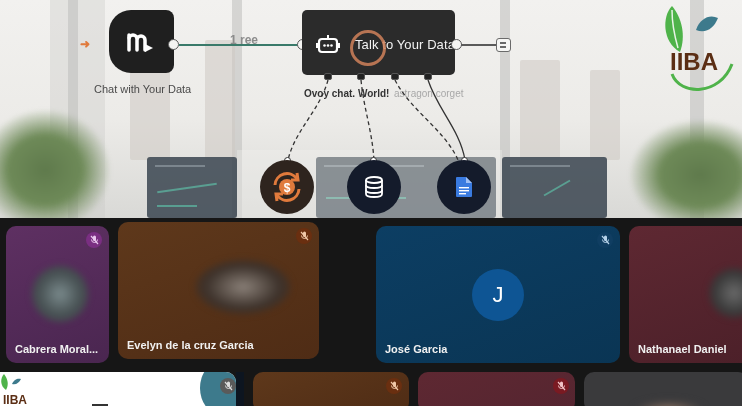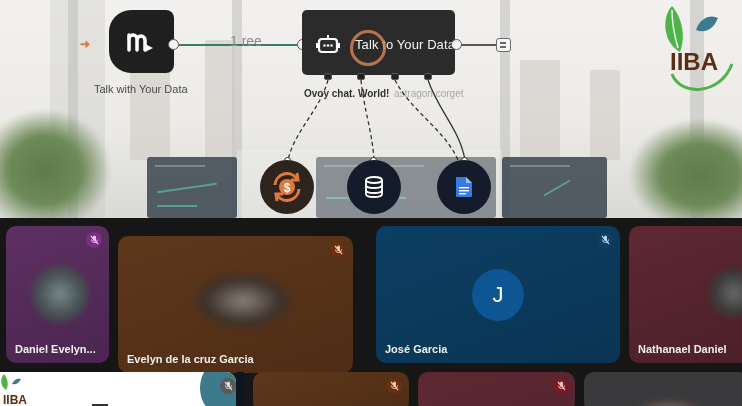--- a/index.html
+++ b/index.html
@@ -23,21 +23,21 @@
   
   .node-chat {
     position: absolute; left: 109px; top: 10px; width: 65px; height: 63px; background: #1f1f1f;
     border-radius: 22px 8px 8px 22px;
   }
   .node-chat-icon { position: absolute; left: 17px; top: 18px; }
   .node-chat-label { position: absolute; left: 94px; top: 83px; font-size: 11px; color: #4a4a4a; }
   .arrow-in { position: absolute; left: 80px; top: 37px; font-size: 12px; color: #e07a3c; font-weight: bold; }
   .port { position: absolute; width: 11px; height: 11px; border-radius: 50%; background: #f4f4f2; border: 1.5px solid #5a5a5a; }
   .conn-line { position: absolute; height: 1.5px; background: #3a7a6a; }
-  .conn-label { position: absolute; font-size: 14px; color: #8c8c8c; }
+  .conn-label { position: absolute; font-size: 12px; color: #8c8c8c; font-weight: bold; }
   .node-agent {
     position: absolute; left: 302px; top: 10px; width: 153px; height: 65px; background: #2b2b2b;
     border-radius: 5px;
   }
   .agent-icon { position: absolute; left: 14px; top: 24px; }
   .agent-title { position: absolute; left: 53px; top: 27px; font-size: 13px; color: #f2f2f2; letter-spacing: 0.1px; }
   .agent-highlight { position: absolute; left: 350px; top: 30px; width: 36px; height: 36px; border-radius: 50%; border: 3px solid #d0815a; opacity: 0.85; }
   .sub-port { position: absolute; top: 73px; width: 8px; height: 7px; background: #222; border-radius: 2px; border: 1px solid #555; }
   .sub-label { position: absolute; top: 88px; font-size: 10px; font-weight: bold; color: #333; }
   .sub-label.light { color: #a8a8a8; font-weight: normal; }
@@ -103,21 +103,21 @@
   <div class="fade-strip"></div>
 
   <span class="arrow-in">➜</span>
   <div class="node-chat">
     <svg class="node-chat-icon" width="32" height="28" viewBox="0 0 32 28">
       <path d="M3 22 V11 a4 4 0 0 1 8 0 V22 M11 12 a4 4 0 0 1 8 0 V22" stroke="#fff" stroke-width="3.5" fill="none" stroke-linecap="round"></path>
       <path d="M3 7 v3" stroke="#fff" stroke-width="3.5" stroke-linecap="round"></path>
       <path d="M19 16 l8 4 -8 4 z" fill="#fff"></path>
     </svg>
   </div>
-  <div class="node-chat-label">Talk with Your Data</div>
+  <div class="node-chat-label">Chat with Your Data</div>
   <div class="port" style="left:168px;top:39px;"></div>
 
   <div class="conn-line" style="left:179px;top:44px;width:120px;"></div>
   <div class="conn-label" style="left:230px;top:33px;">1 ree</div>
 
   <div class="port" style="left:297px;top:39px;"></div>
   <div class="node-agent">
     <svg class="agent-icon" width="24" height="20" viewBox="0 0 24 20">
       <rect x="3" y="5" width="18" height="13" rx="3" fill="none" stroke="#fff" stroke-width="2.2"></rect>
       <line x1="12" y1="1" x2="12" y2="5" stroke="#fff" stroke-width="2"></line>
@@ -191,24 +191,24 @@
 
   <div class="tile" style="left:6px;top:8px;width:103px;height:137px;background:linear-gradient(160deg,#5e3062,#4a2650);">
     <div class="avatar-blur" style="left:26px;top:40px;width:56px;height:56px;background:radial-gradient(circle,#7a8a8c 0%,#4a5456 50%,#3a3640 100%);"></div>
     <div class="mic-badge" style="right:7px;top:6px;background:#7a2f82;">
       <svg width="9" height="10" viewBox="0 0 9 10">
           <rect x="3" y="0.5" width="3" height="5.5" rx="1.5" fill="#e9c7ee"></rect>
           <path d="M1.5 4.5 a3 3 0 0 0 6 0" stroke="#e9c7ee" fill="none"></path>
           <line x1="1" y1="1" x2="8" y2="9" stroke="#e9c7ee" stroke-width="1.2"></line>
         </svg>
     </div>
-    <div class="tile-name">Daniel Evelyn...</div>
-  </div>
-
-  <div class="tile" style="left:118px;top:18px;width:235px;height:137px;background:linear-gradient(160deg,#5e381b,#4f2c15);">
+    <div class="tile-name">Cabrera Moral...</div>
+  </div>
+
+  <div class="tile" style="left:118px;top:4px;width:201px;height:137px;background:linear-gradient(160deg,#5e381b,#4f2c15);">
     <div class="avatar-blur" style="left:78px;top:38px;width:94px;height:54px;background:radial-gradient(ellipse,#8a8078 0%,#3e332c 55%,#4f2c15 100%);"></div>
     <div class="mic-badge" style="right:7px;top:6px;background:#6a2f10;">
       <svg width="9" height="10" viewBox="0 0 9 10">
           <rect x="3" y="0.5" width="3" height="5.5" rx="1.5" fill="#f0c8a8"></rect>
           <path d="M1.5 4.5 a3 3 0 0 0 6 0" stroke="#f0c8a8" fill="none"></path>
           <line x1="1" y1="1" x2="8" y2="9" stroke="#f0c8a8" stroke-width="1.2"></line>
         </svg>
     </div>
     <div class="tile-name">Evelyn de la cruz Garcia</div>
   </div>

